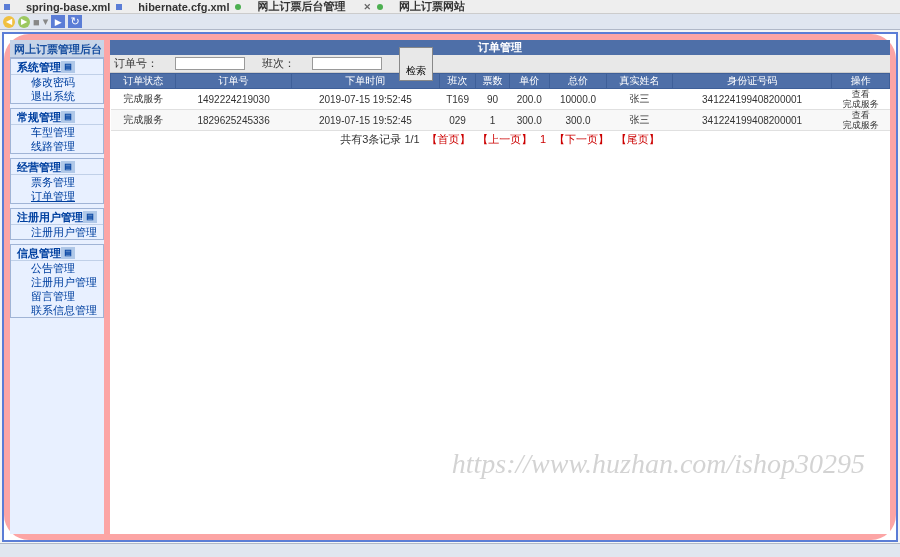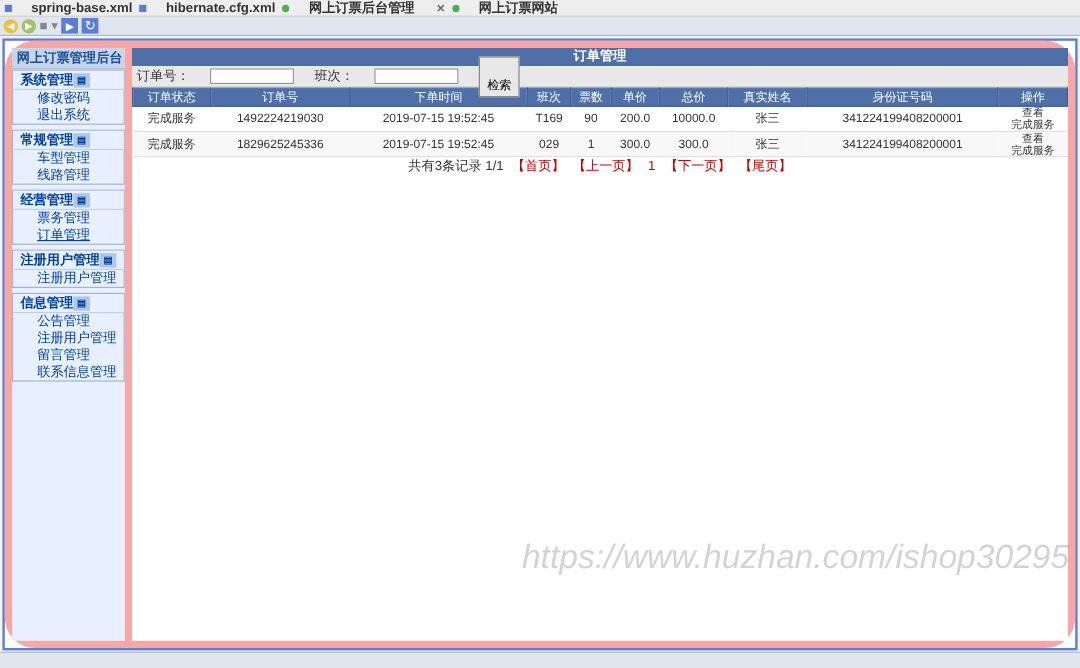--- a/index.html
+++ b/index.html
@@ -40,21 +40,21 @@
     table.data { width: 100%; border-collapse: collapse; }
     table.data th { background: #4e6fa8; color: #fff; height: 15px; font-weight: normal; font-size: 10px; border: 1px solid #3e5f98; text-align: center; }
     table.data td { height: 18px; text-align: center; font-size: 10px; color: #333; border-bottom: 1px solid #e0e0e0; }
     table.data td .op-link { color: #333; display: block; line-height: 10px; font-size: 9px; }
     table.data tbody tr:nth-child(even) { background: #f8f8f8; }
     
     .pager { text-align: center; height: 16px; line-height: 16px; font-size: 10px; color: #333; }
     .pager .pg-cur { color: #c00; margin: 0 3px; }
     .pager span { margin: 12px 2px; }
     
-    .watermark { position: absolute; bottom: 60px; right: 5px; font-size: 28px; color: rgba(80,80,80,0.25); font-family: Liberation Sans, sans-serif; font-style: italic; pointer-events: none; }
+    .watermark { position: absolute; bottom: 60px; right: 31px; font-size: 28px; color: rgba(80,80,80,0.25); font-family: Liberation Serif, serif; font-style: italic; pointer-events: none; }
     
     .status-bar { height: 14px; background: #e0e6f0; border-top: 1px solid #b0b8c8; position: absolute; bottom: 0; left: 0; right: 0; }
   </style>
 </head>
 <body>
 
 <div class="tab-bar">
   <div class="tab">
       <span class="dot-doc"></span>
       <span>spring-base.xml</span>

